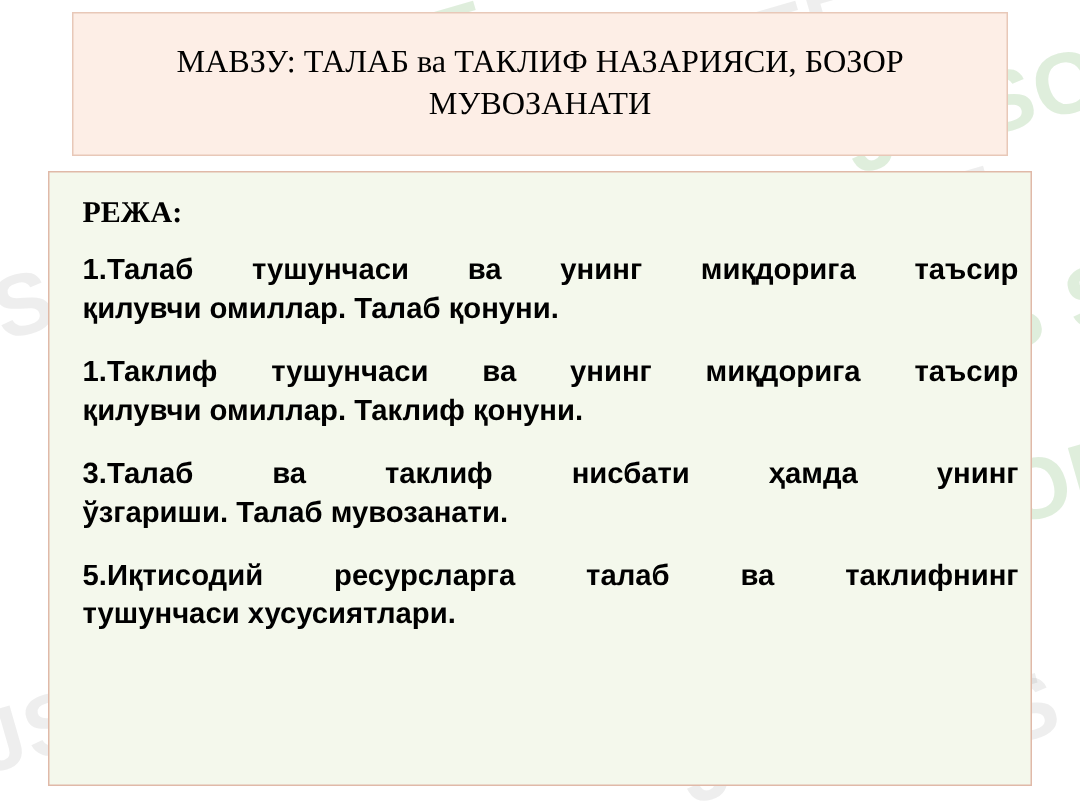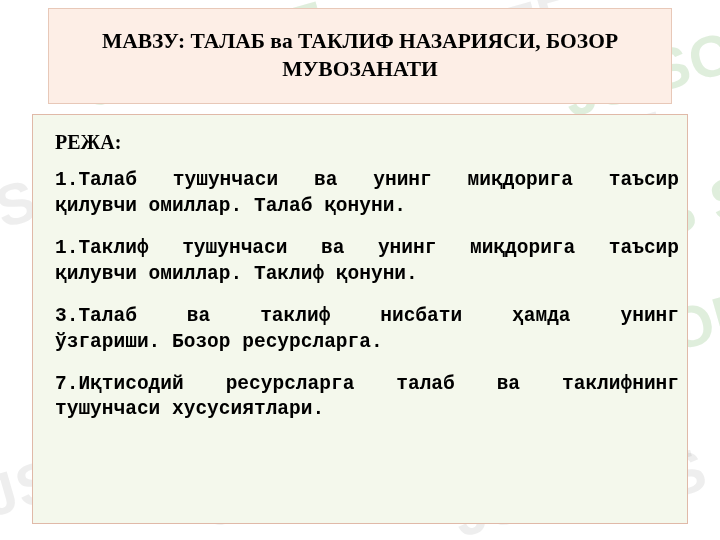--- a/index.html
+++ b/index.html
@@ -54,21 +54,21 @@
     border: 1px solid #e8c8b8;
     box-sizing: border-box;
     display: flex;
     align-items: center;
     justify-content: center;
     padding: 4px 18px;
   }
   .title-text {
     text-align: center;
     font-family: "Liberation Serif", serif;
-    font-weight: bold;
+    font-weight: normal;
     font-size: 21.5px;
     line-height: 1.28;
     color: #000000;
   }
 
   .body-box {
     position: absolute;
     left: 32px;
     top: 114px;
     width: 656px;
@@ -81,21 +81,21 @@
 
   .reja-label {
     font-family: "Liberation Serif", serif;
     font-weight: bold;
     font-size: 20px;
     color: #000000;
     margin: 0 0 14px 0;
   }
 
   .point {
-    font-family: Liberation Mono, monospace;
+    font-family: Liberation Sans, sans-serif;
     font-weight: bold;
     font-size: 19.5px;
     line-height: 1.33;
     color: #000000;
     text-align: justify;
     text-align-last: justify;
     margin: 0 0 16px 0;
   }
   .point:last-child {
     margin-bottom: 0;
@@ -140,22 +140,22 @@
       <span class="last-line">қилувчи омиллар. Талаб қонуни.</span>
     </div>
 
     <div class="point">
       <span>1.Таклиф тушунчаси ва унинг миқдорига таъсир</span>
       <span class="last-line">қилувчи омиллар. Таклиф қонуни.</span>
     </div>
 
     <div class="point">
       <span>3.Талаб ва таклиф нисбати ҳамда унинг</span>
-      <span class="last-line">ўзгариши. Бозор ресурсларга.</span>
+      <span class="last-line">ўзгариши. Талаб мувозанати.</span>
     </div>
 
     <div class="point">
-      <span>7.Иқтисодий ресурсларга талаб ва таклифнинг</span>
+      <span>5.Иқтисодий ресурсларга талаб ва таклифнинг</span>
       <span class="last-line">тушунчаси хусусиятлари.</span>
     </div>
   </div>
 
 </div>
 
 </body></html>

